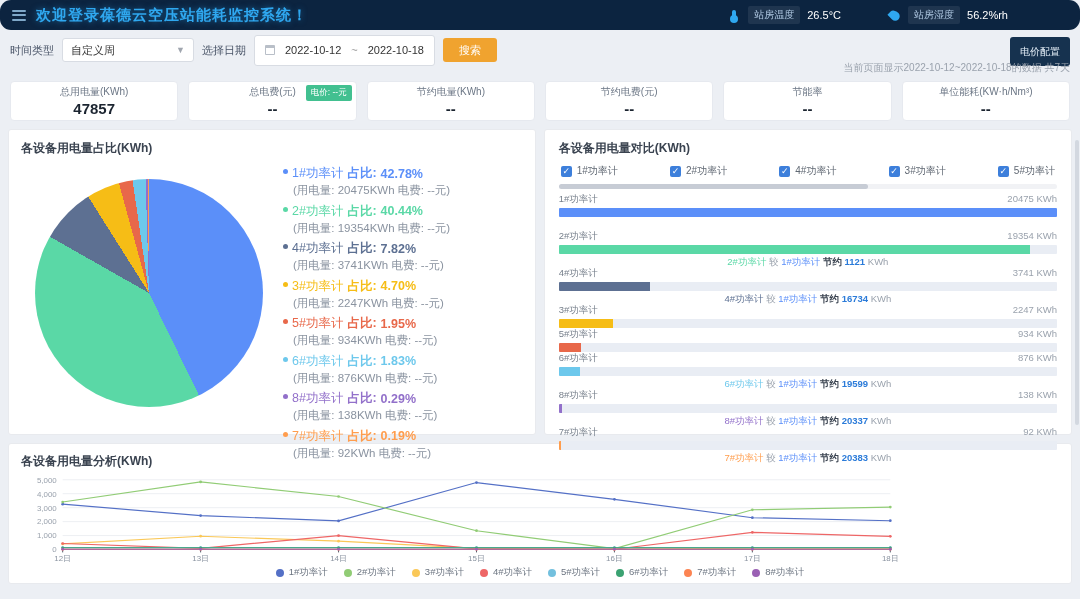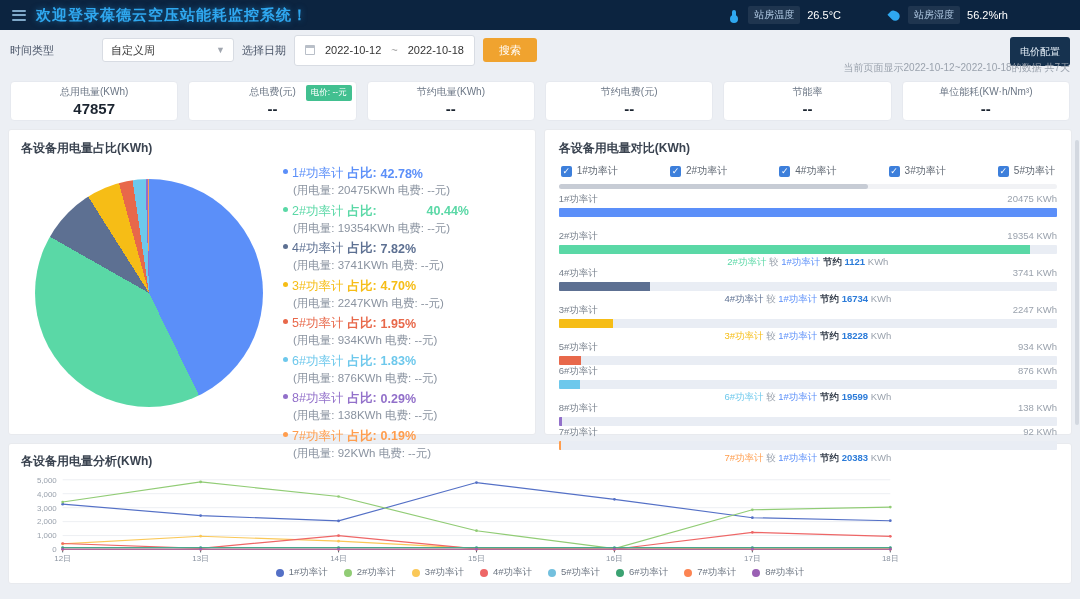--- a/index.html
+++ b/index.html
@@ -1,38 +1,38 @@
 <!DOCTYPE html>
 <html><head>
 <meta charset="utf-8">
 <style>
   * { margin:0; padding:0; box-sizing:border-box; }
   html,body { width:1080px; height:599px; overflow:hidden; background:#ECEFF4;
     font-family:"Liberation Sans","DejaVu Sans",sans-serif; }
 
   
-  .navbar { height:30px; background:#0C2440; display:flex; align-items:center; padding:0 12px; }
+  .navbar { height:30px; background:#0C2440; display:flex; align-items:center; padding:0 12px;border-radius:11px; }
   .menu-icon { width:14px; height:11px; display:flex; flex-direction:column; justify-content:space-between; margin-right:10px; cursor:pointer; }
   .menu-icon i { display:block; height:2px; background:#7FA8C9; border-radius:1px; }
   .navbar-title { color:#2FA8F0; font-size:15px; font-weight:bold; letter-spacing:1px; text-shadow:0 0 6px rgba(47,168,240,.5); }
   .navbar-right { margin-left:auto; display:flex; align-items:flex-start; gap:46px; padding-right:60px; }
   .env-item { display:flex; align-items:center; gap:7px; }
   .env-ico { width:14px; height:14px; display:flex; align-items:center; justify-content:center; }
   .thermo { width:4px; height:11px; background:#2FA8F0; border-radius:2px; position:relative; }
   .thermo:after { content:""; position:absolute; bottom:-2px; left:-2px; width:8px; height:8px; background:#2FA8F0; border-radius:50%; }
   .drop { width:9px; height:11px; background:#2FA8F0; border-radius:50% 50% 50% 50% / 60% 60% 40% 40%; border-top-left-radius:0; transform:rotate(-45deg); }
   .env-label { background:rgba(255,255,255,.08); color:#AFC8E2; font-size:10px; padding:2px 6px; border-radius:2px; }
   .env-value { color:#FFFFFF; font-size:11px; }
 
   
   .filterbar { position:relative; margin:7px 10px 4px; height:40px; }
   .filter-left { display:flex; align-items:center; gap:8px; height:26px; }
   .flabel { font-size:11px; color:#4A5568; }
   .select-box { width:132px; height:24px; background:#fff; border:1px solid #D8DCE3; border-radius:3px;
-    display:flex; align-items:center; padding:0 8px; font-size:11px; color:#333; cursor:pointer;margin-left:40px; }
+    display:flex; align-items:center; padding:0 8px; font-size:11px; color:#333; cursor:pointer; }
   .select-box .chev { margin-left:auto; color:#A0A6AF; font-size:9px; }
   .date-box { height:31px; background:#fff; border:1px solid #D8DCE3; border-radius:3px;
     display:flex; align-items:center; padding:0 10px; gap:10px; font-size:11px; color:#333; cursor:pointer; }
   .cal-ico { width:10px; height:10px; border:1px solid #B9BFC8; border-top:3px solid #B9BFC8; border-radius:1px; }
   .sep { color:#999; }
   .search-btn { height:24px; padding:0 16px; background:#F0A32F; border:none; border-radius:3px;
     color:#fff; font-size:11px; cursor:pointer; }
   .config-btn { position:absolute; right:0; top:0; height:29px; padding:0 10px; background:#16324F;
     border:none; border-radius:3px; color:#E8F2FB; font-size:10px; cursor:pointer; }
   .range-note { position:absolute; right:0; top:24px; font-size:10px; color:#9AA2AD; }
@@ -176,21 +176,21 @@
               <span class="pl-ratio" style="color: rgb(91, 143, 249);">占比:</span>
               <span class="pl-ratio" style="color: rgb(91, 143, 249);">42.78%</span>
             </div>
             <div class="pl-line2">(用电量: 20475KWh 电费: --元)</div>
           </div>
           <div class="pl-entry">
             <div class="pl-line1">
               <span class="pl-dot" style="background: rgb(90, 216, 166);"></span>
               <span style="color: rgb(90, 216, 166);">2#功率计</span>
               <span class="pl-ratio" style="color: rgb(90, 216, 166);">占比:</span>
-              <span class="pl-ratio" style="color: rgb(90, 216, 166); margin-left: 46px;">40.44%</span>
+              <span class="pl-ratio" style="color: rgb(90, 216, 166);">40.44%</span>
             </div>
             <div class="pl-line2">(用电量: 19354KWh 电费: --元)</div>
           </div>
           <div class="pl-entry">
             <div class="pl-line1">
               <span class="pl-dot" style="background: rgb(93, 112, 146);"></span>
               <span style="color: rgb(93, 112, 146);">4#功率计</span>
               <span class="pl-ratio" style="color: rgb(93, 112, 146);">占比:</span>
               <span class="pl-ratio" style="color: rgb(93, 112, 146);">7.82%</span>
             </div>
@@ -304,21 +304,20 @@
           <div class="note"><span style="color: rgb(93, 112, 146);">4#功率计 </span><span>较 </span><span class="base">1#功率计 </span><span class="save">节约 </span><b class="num">16734</b><span> KWh</span></div>
         </div>
         <div class="brow">
           <div class="meta">
             <span>3#功率计</span>
             <span class="bval">2247 KWh</span>
           </div>
           <div class="track">
             <div class="fill" style="width: 10.97%; background: rgb(246, 189, 22);"></div>
           </div>
-          <div class="note"><span style="color: rgb(246, 189, 22);">3#功率计 </span><span>较 </span><span class="base">1#功率计 </span><span class="save">节约 </span><b class="num">18228</b><span> KWh</span></div>
         </div>
         <div class="brow">
           <div class="meta">
             <span>5#功率计</span>
             <span class="bval">934 KWh</span>
           </div>
           <div class="track">
             <div class="fill" style="width: 4.56%; background: rgb(232, 104, 74);"></div>
           </div>
         </div>
@@ -333,20 +332,21 @@
           <div class="note"><span style="color: rgb(109, 200, 236);">6#功率计 </span><span>较 </span><span class="base">1#功率计 </span><span class="save">节约 </span><b class="num">19599</b><span> KWh</span></div>
         </div>
         <div class="brow">
           <div class="meta">
             <span>8#功率计</span>
             <span class="bval">138 KWh</span>
           </div>
           <div class="track">
             <div class="fill" style="width: 0.67%; background: rgb(146, 112, 202);"></div>
           </div>
+          <div class="note"><span style="color: rgb(146, 112, 202);">8#功率计 </span><span>较 </span><span class="base">1#功率计 </span><span class="save">节约 </span><b class="num">20337</b><span> KWh</span></div>
         </div>
         <div class="brow">
           <div class="meta">
             <span>7#功率计</span>
             <span class="bval">92 KWh</span>
           </div>
           <div class="track">
             <div class="fill" style="width: 0.45%; background: rgb(255, 157, 77);"></div>
           </div>
           <div class="note"><span style="color: rgb(255, 157, 77);">7#功率计 </span><span>较 </span><span class="base">1#功率计 </span><span class="save">节约 </span><b class="num">20383</b><span> KWh</span></div>

